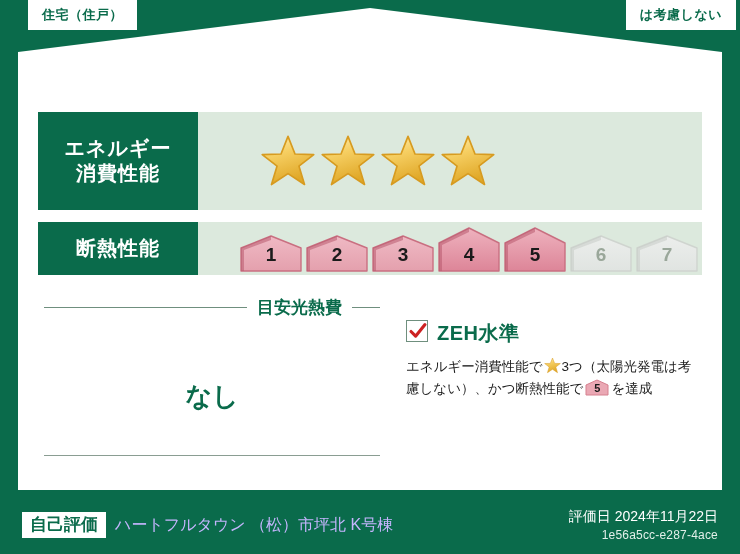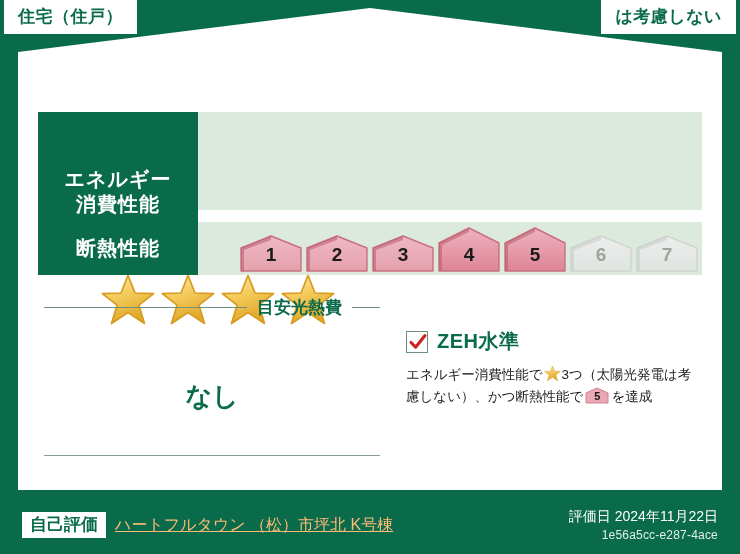--- a/index.html
+++ b/index.html
@@ -22,26 +22,27 @@
     background: #0a6b4b;
   }
 
   
   .corner-badge {
     position: absolute;
     top: 0;
     background: #ffffff;
     color: #0a6b4b;
     font-weight: bold;
-    font-size: 17px;
+    font-size: 13px;
     letter-spacing: 0.5px;
     padding: 8px 14px 9px 14px;
     line-height: 1;
     z-index: 6;
     white-space: nowrap;
+    margin-left: 24px;
   }
   .corner-badge.left  { left: 4px; }
   .corner-badge.right { right: 4px; }
 
   
   #roof {
     position: absolute;
     left: 18px;
     top: 8px;
     width: 704px;
@@ -87,21 +88,21 @@
   }
 
   
   .perf-row {
     position: absolute;
     left: 20px;
     width: 664px;
     display: flex;
     background: #dce9dd;
   }
-  #row-energy { top: 16px; height: 98px; flex-direction: column; }
+  #row-energy { top: 16px; height: 98px; }
   #row-insul  { top: 126px; height: 53px; }
 
   .perf-label {
     width: 160px;
     flex: 0 0 160px;
     background: #0a6b4b;
     color: #ffffff;
     font-weight: bold;
     font-size: 20px;
     letter-spacing: 1px;
@@ -206,23 +207,23 @@
     left: 6px;
     right: 6px;
     bottom: 16px;
     height: 1px;
     background: #8a9d92;
   }
 
   
   #zeh-head {
     display: flex;
-    align-items: center;
+    align-items: flex-start;
     gap: 9px;
-    margin-top: 36px;
+    margin-top: 28px;
   }
   #zeh-check {
     width: 22px; height: 22px;
     border: 1.6px solid #6f8f7e;
     box-sizing: border-box;
     position: relative;
     flex: 0 0 22px;
   }
   #zeh-check svg { position: absolute; left: 1px; top: 0px; width: 20px; height: 20px; }
   #zeh-title {
@@ -277,24 +278,23 @@
   #self-eval-badge {
     background: #ffffff;
     color: #0a6b4b;
     font-weight: bold;
     font-size: 17px;
     padding: 4px 8px 5px 8px;
     line-height: 1;
     white-space: nowrap;
   }
   #building-name {
-    color: #fdba74;
+    color: #c4b5fd;
     font-size: 16px;
     white-space: nowrap;
-    text-decoration: underline;
   }
   #footer-right {
     position: absolute;
     right: 22px;
     bottom: 12px;
     text-align: right;
     color: #ffffff;
   }
   #eval-date { font-size: 14px; line-height: 1.2; }
   #doc-id { font-size: 12px; margin-top: 3px; color: #e2efe9; letter-spacing: 0.2px; }

